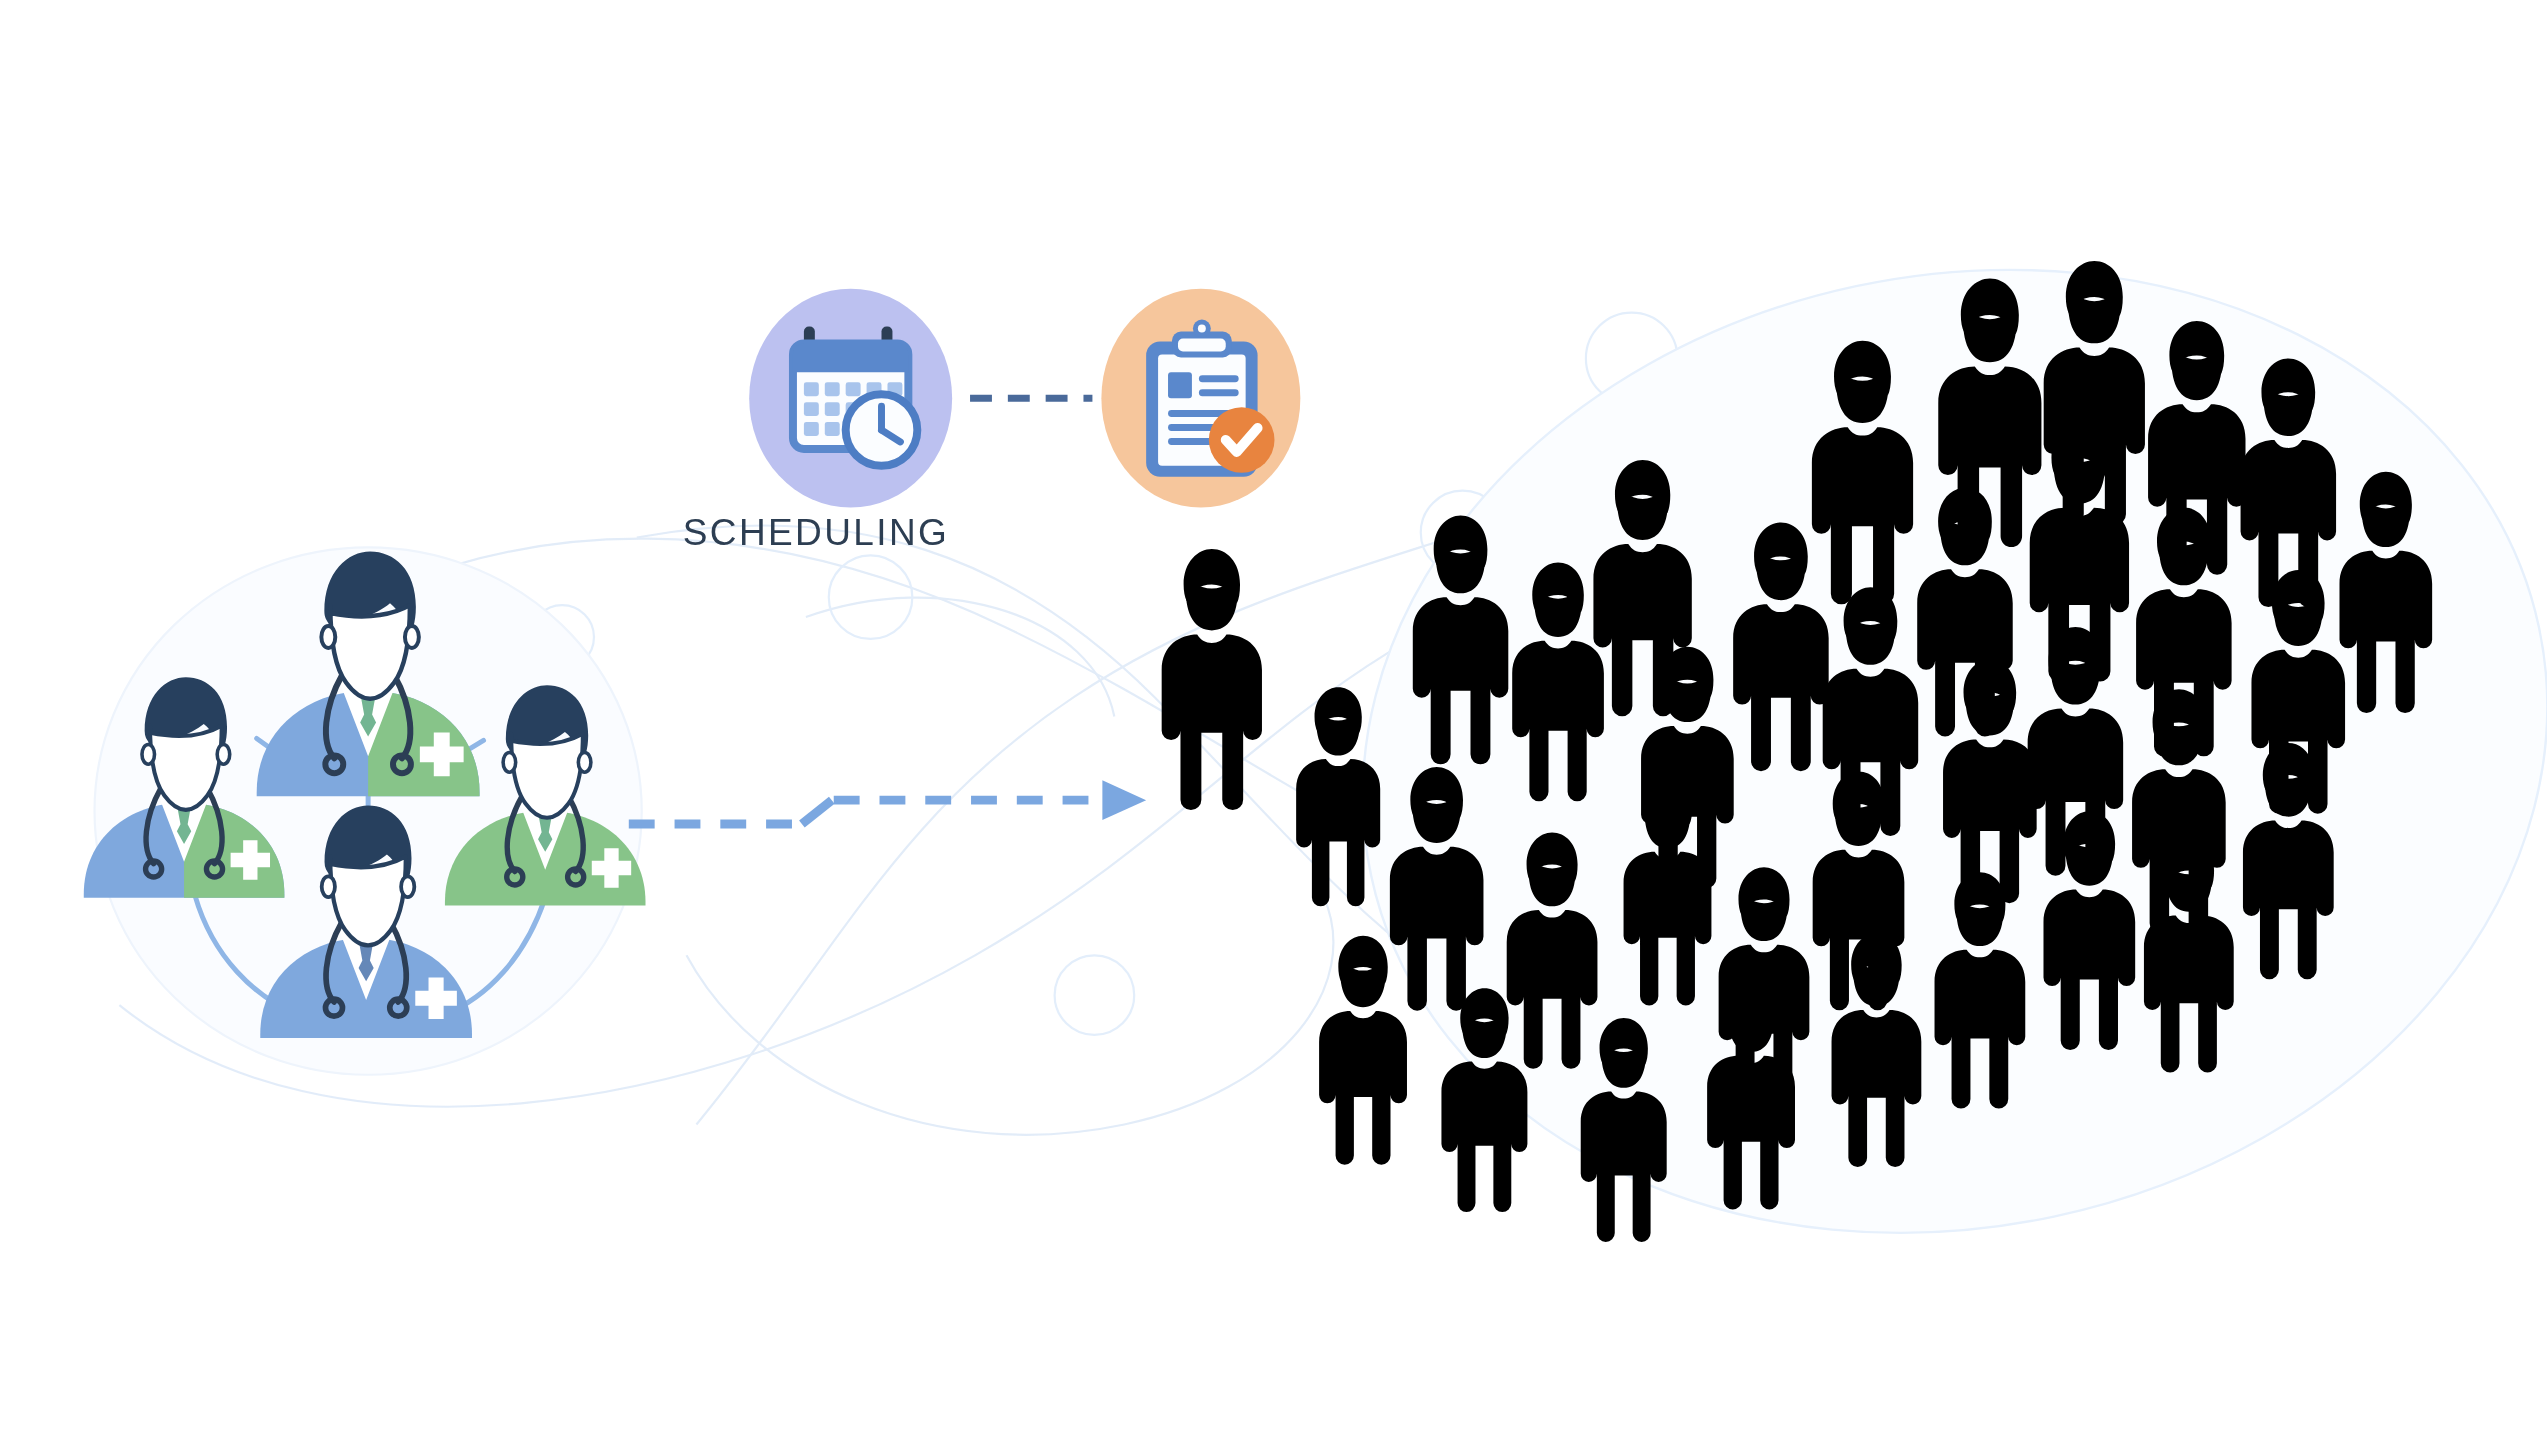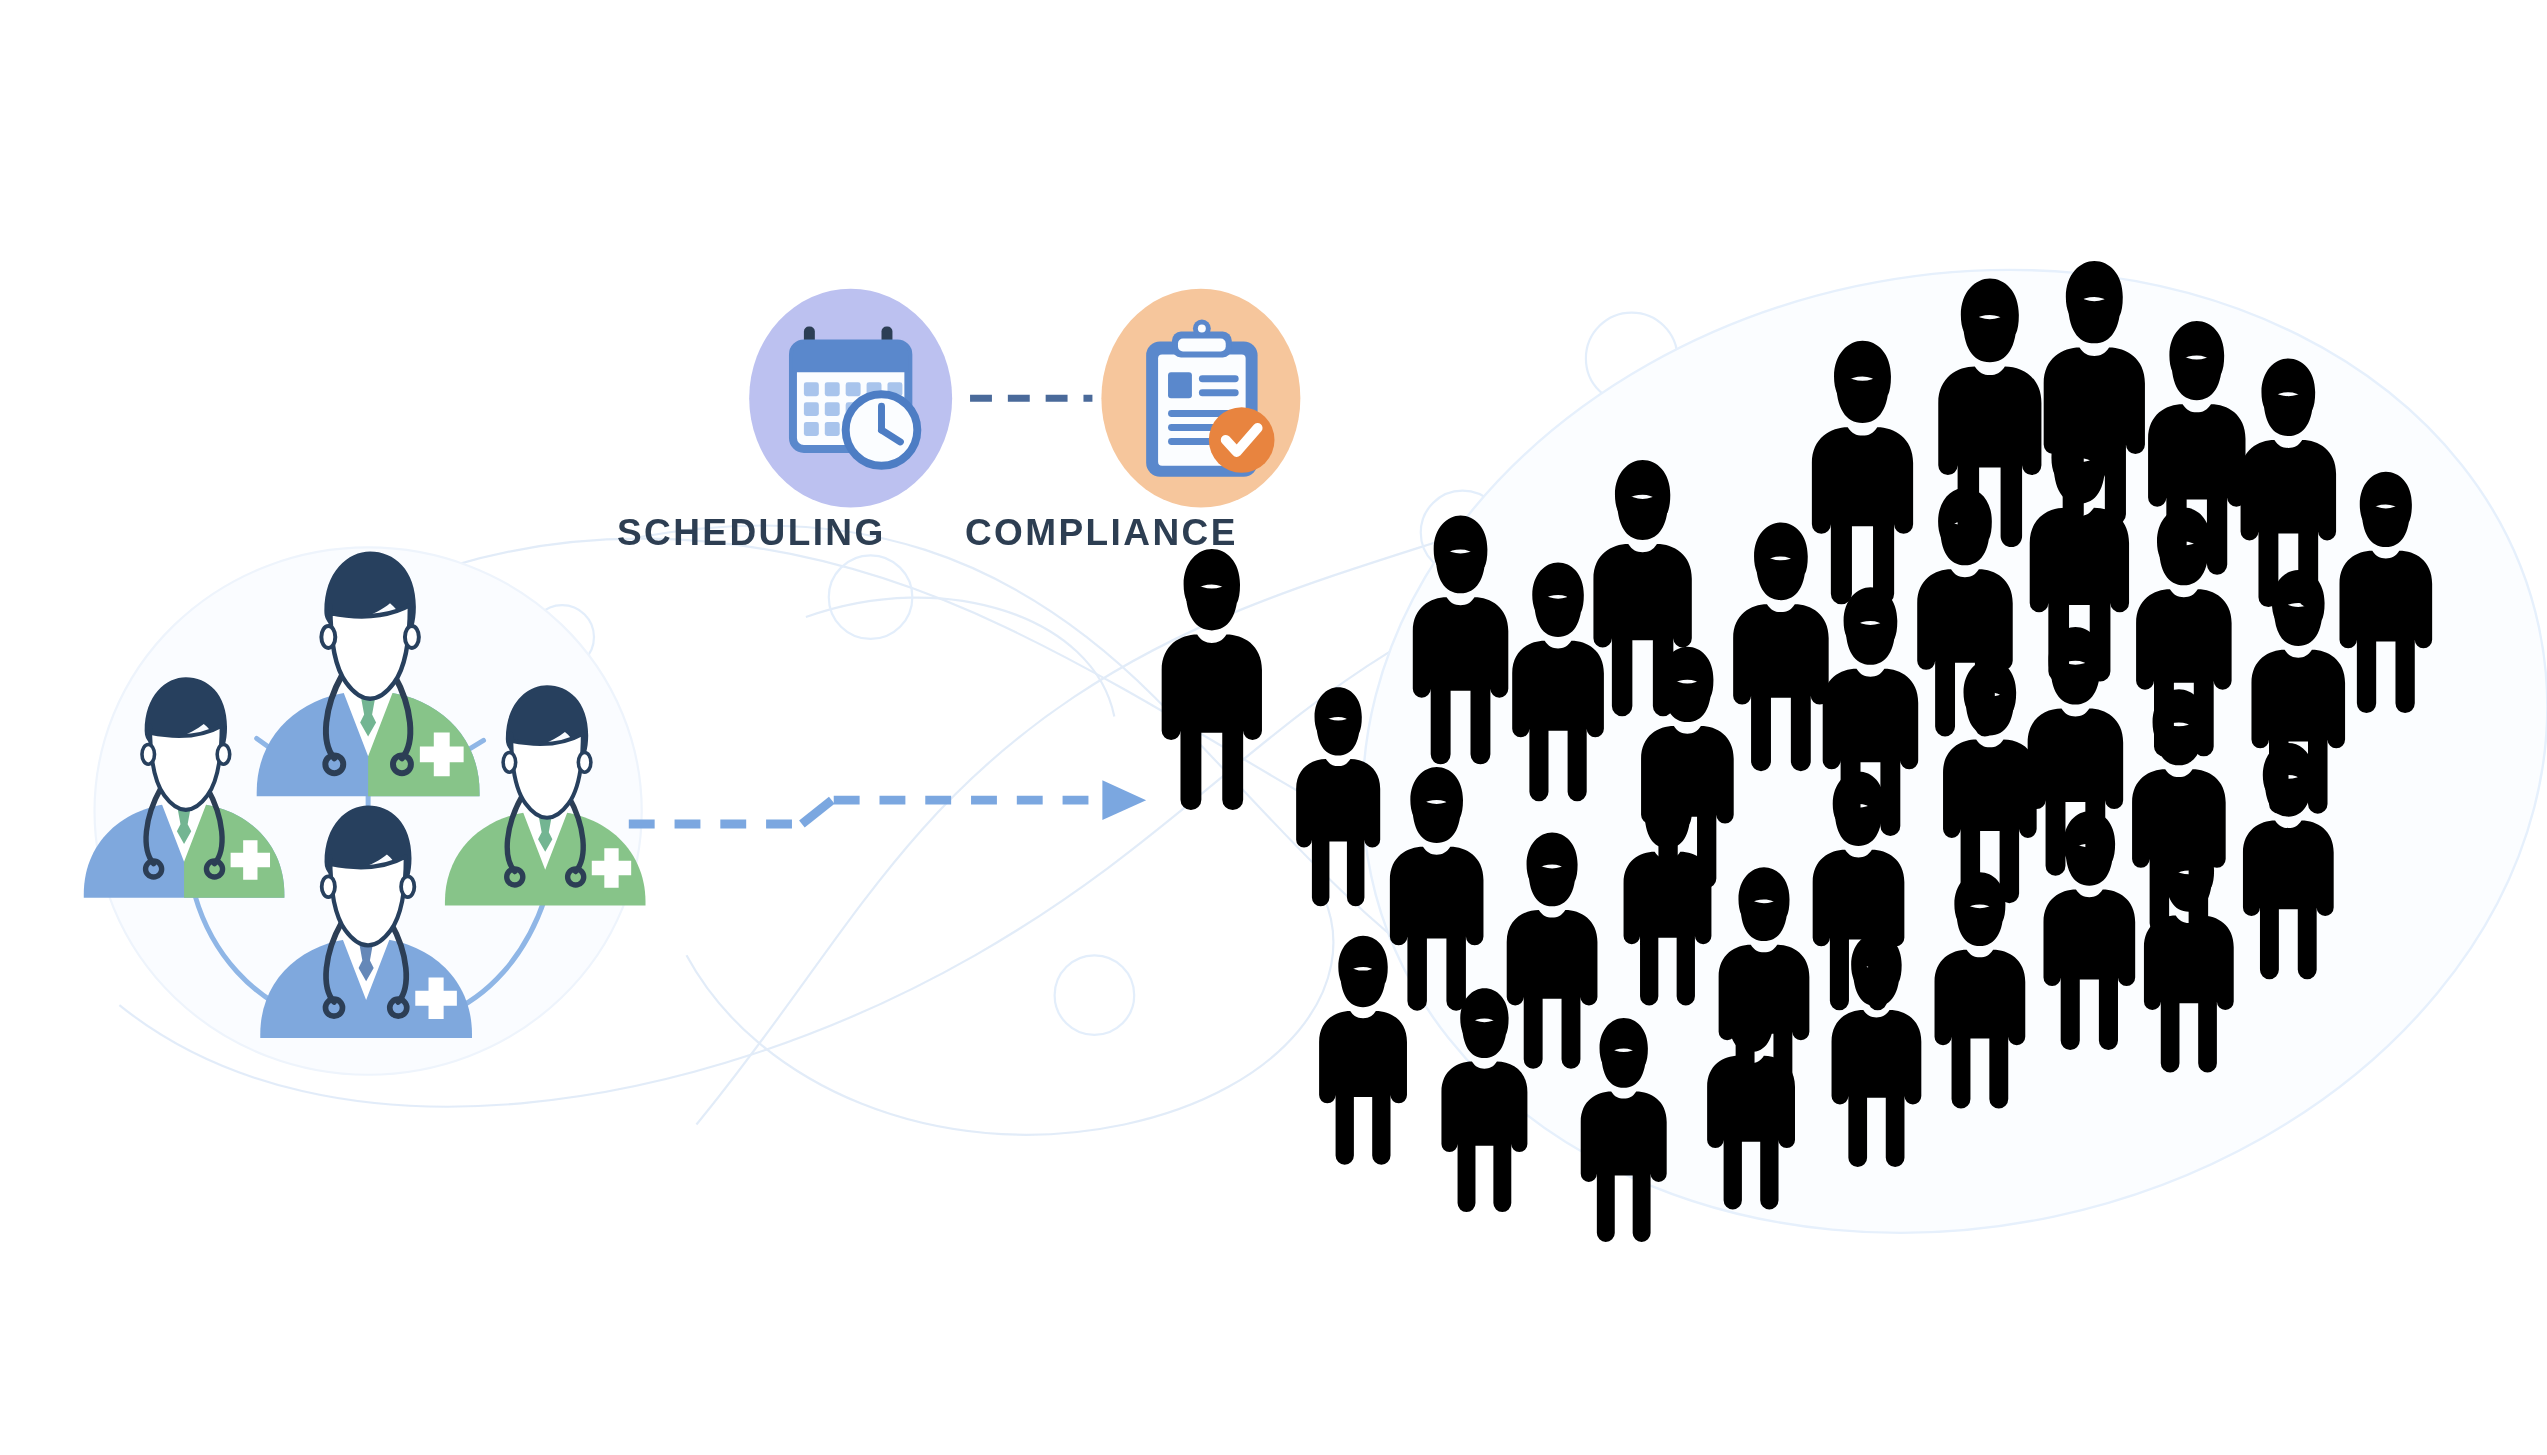--- a/index.html
+++ b/index.html
@@ -1,21 +1,21 @@
 <!DOCTYPE html>
 <html><head>
 <meta charset="utf-8">
 <style>
   html,body{margin:0;padding:0;background:#fff;}
   body{width:2547px;height:1456px;overflow:hidden;
        font-family:"Liberation Sans","DejaVu Sans",sans-serif;}
   #stage{position:relative;width:2547px;height:1456px;background:#ffffff;}
   #stage svg.layer{position:absolute;left:0;top:0;width:2547px;height:1456px;}
-  .lbl{position:absolute;color:#2d3e52;font-weight:700;letter-spacing:2.4px;
-       font-size:37px;white-space:nowrap;
+  .lbl{position:absolute;color:#2d3e52;font-weight:400;letter-spacing:2.4px;
+       font-size:37px;text-align:center;white-space:nowrap;
        font-family:"Liberation Sans","DejaVu Sans",sans-serif;}
   #lbl-sched{left:617px;top:512px;width:398px;}
   #lbl-comp{left:965px;top:512px;width:398px;}
 </style>
 </head>
 <body>
 
 <div id="stage">
 
   <svg class="layer" id="decor-layer" viewBox="0 0 2560 1463">
@@ -331,16 +331,15 @@
         <g class="p c-light_blue" transform="translate(1492,1110) scale(0.9)">
           <use href="#person"></use>
         </g>
         <g class="p c-teal" transform="translate(1632,1140) scale(0.9)">
           <use href="#person"></use>
         </g>
       </g>
   </svg>
 
   <div class="lbl" id="lbl-sched">SCHEDULING</div>
-  <div class="lbl" id="lbl-comp">COMPLIANCE</div>
 
 </div>
 
 
 </body></html>

